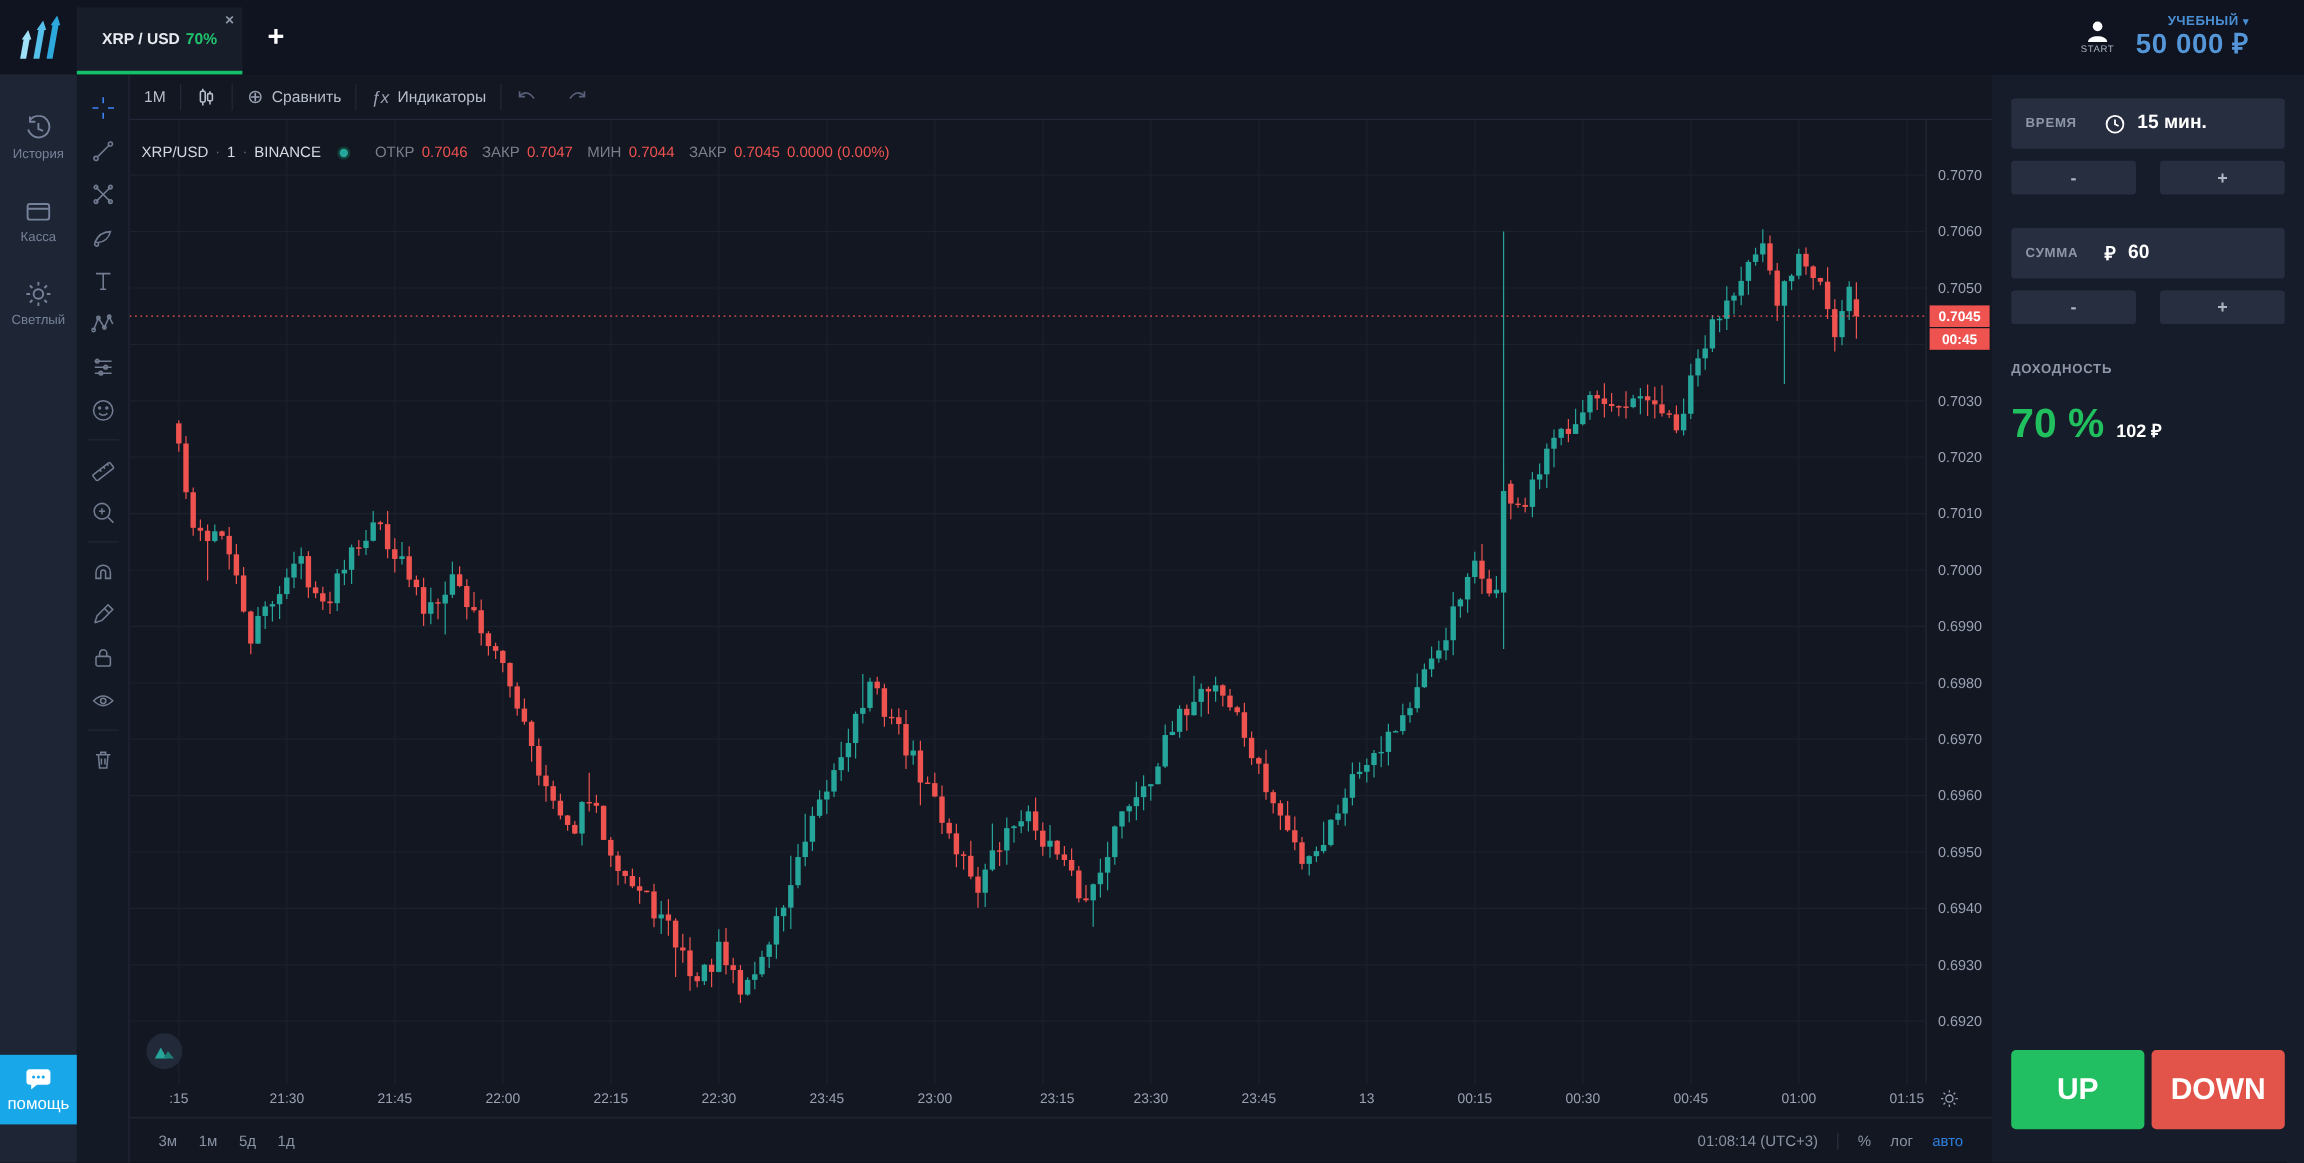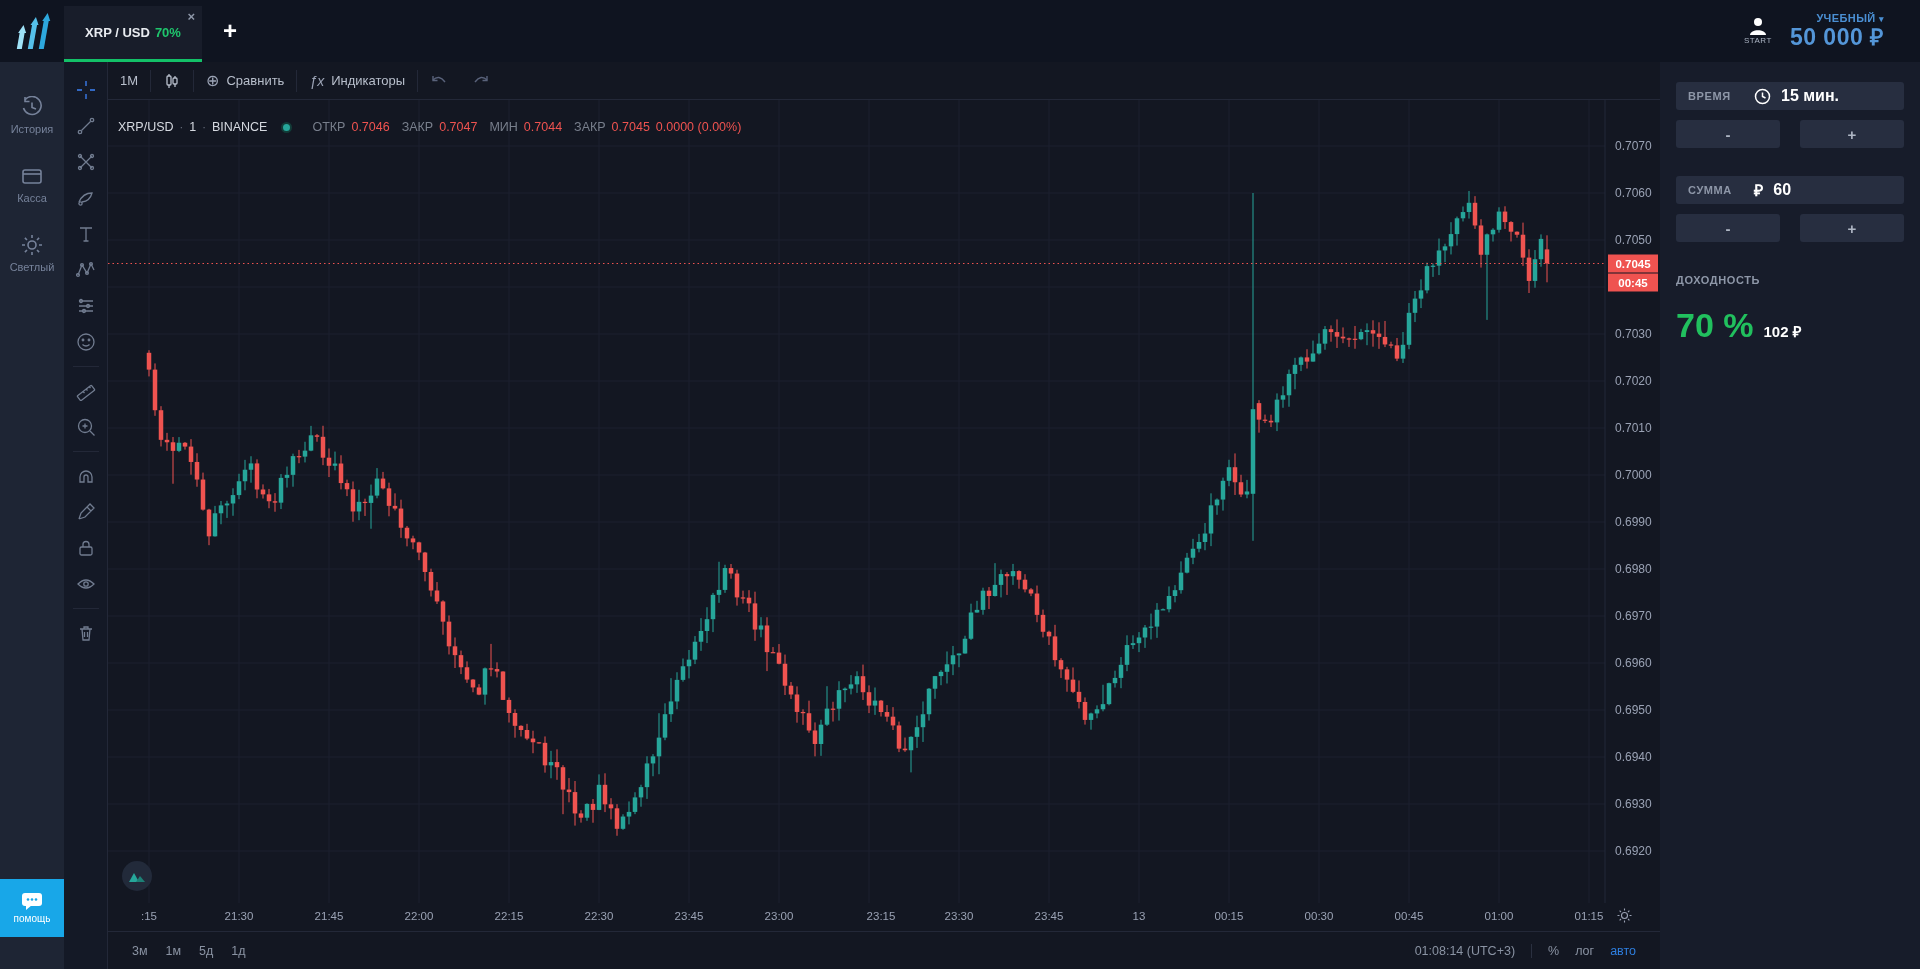--- a/index.html
+++ b/index.html
@@ -12,40 +12,40 @@
   .tab { margin-top:6px; width:138px; background:#181d2a; border-bottom:3px solid #13c168;
          position:relative; display:flex; align-items:center; justify-content:center; gap:5px;
          font-size:13px; font-weight:bold; color:#e8ebf0; cursor:pointer; }
   .tab .payout { color:#1fc46c; }
   .tab-close { position:absolute; top:4px; right:7px; font-size:13px; color:#8e97a8; line-height:1; }
   .newtab { width:56px; display:flex; align-items:center; justify-content:center;
             font-size:24px; font-weight:bold; color:#ffffff; cursor:pointer; }
   .topbar-right { position:absolute; right:0; top:0; height:62px; display:flex; align-items:center; gap:18px; padding-right:26px; }
   .user-block { display:flex; flex-direction:column; align-items:center; color:#cdd4e0; }
   .user-block .start { font-size:8px; letter-spacing:.5px; color:#aab3c2; margin-top:1px; }
-  .balance-block { text-align:right; line-height:1.1; margin-right:10px; }
+  .balance-block { text-align:right; line-height:1.1; margin-right:20px; }
   .acct-type { font-size:11px; font-weight:bold; color:#4a8fd3; letter-spacing:.4px; }
   .acct-type .caret { font-size:9px; }
   .balance { font-size:23px; font-weight:bold; color:#5496d8; letter-spacing:.5px; }
   .deposit-btn { width:182px; height:44px; background:#12a19f; border:none; border-radius:2px;
                  color:#fff; font-size:15px; font-weight:bold; letter-spacing:1px; cursor:pointer;
                  font-family:"Liberation Sans",sans-serif; }
 
   
   .main-row { display:flex; height:907px; }
 
   
   .app-sidebar { width:64px; background:#1e2534; display:flex; flex-direction:column; align-items:center;
                  padding-top:34px; gap:30px; position:relative; }
   .side-item { display:flex; flex-direction:column; align-items:center; gap:5px; color:#76829a;
                font-size:11px; cursor:pointer; }
   .side-item svg { stroke:#76829a; }
   .help-btn { position:absolute; bottom:32px; left:0; width:64px; height:58px; background:#18a7e8;
               display:flex; flex-direction:column; align-items:center; justify-content:center; gap:3px;
-              color:#fff; font-size:10px; cursor:pointer; }
+              color:#fff; font-size:14px; cursor:pointer; }
 
   
   .chart-section { flex:1; display:grid; grid-template-columns:44px 1fr;
                    grid-template-rows:38px 803px 28px 1fr; background:#131722; }
   .draw-strip { grid-row:1/5; border-right:1px solid #232838; background:#141926;
                 display:flex; flex-direction:column; align-items:center; padding-top:10px; }
   .tool-btn { width:34px; height:36px; display:flex; align-items:center; justify-content:center; cursor:pointer; }
   .tool-btn svg { stroke:#717c90; fill:none; stroke-width:1.3; }
   .tool-btn.active svg { stroke:#3c82f7; }
   .strip-sep { width:26px; border-top:1px solid #232838; margin:6px 0; }
@@ -77,21 +77,21 @@
                 font-size:12.5px; color:#8a93a3; padding:0 24px; }
   .range-group { display:flex; gap:18px; }
   .range-group span { cursor:pointer; }
   .bb-right { margin-left:auto; display:flex; align-items:center; gap:16px; }
   .bb-div { width:1px; height:14px; background:#2a3040; }
   .bb-auto { color:#2e7fe0; cursor:pointer; }
   .bb-clock { cursor:pointer; }
 
   
   .trade-panel { width:260px; background:#171c2a; display:flex; flex-direction:column; padding:20px 16px 28px; }
-  .field { background:#272e40; border-radius:3px; height:28px; display:flex; align-items:center;
+  .field { background:#272e40; border-radius:3px; height:42px; display:flex; align-items:center;
            padding:0 12px; gap:10px; }
   .field .flabel { font-size:11px; font-weight:bold; color:#8e97a8; letter-spacing:.6px; width:56px; }
   .field .fvalue { font-size:16px; font-weight:bold; color:#fff; }
   .rub-glyph { font-size:16px; font-weight:bold; color:#fff; }
   .stepper-row { display:flex; justify-content:space-between; margin-top:10px; }
   .step-btn { width:104px; height:28px; background:#272e40; border:none; border-radius:3px;
               color:#aeb6c4; font-size:15px; font-weight:bold; cursor:pointer; font-family:"Liberation Sans",sans-serif; }
   .gap28 { margin-top:28px; }
   .payout-label { margin-top:32px; font-size:11px; font-weight:bold; color:#8e97a8; letter-spacing:.6px; }
   .payout-row { display:flex; align-items:baseline; gap:10px; margin-top:20px; }
@@ -941,14 +941,18 @@
       <button class="step-btn">-</button>
       <button class="step-btn">+</button>
     </div>
 
     <div class="payout-label">ДОХОДНОСТЬ</div>
     <div class="payout-row">
       <span class="payout-pct">70 %</span>
       <span class="payout-amt">102 ₽</span>
     </div>
 
+    <div class="updown-row">
+      <button class="btn-up">UP</button>
+      <button class="btn-down">DOWN</button>
+    </div>
   </div>
 </div>
 
 </body></html>

